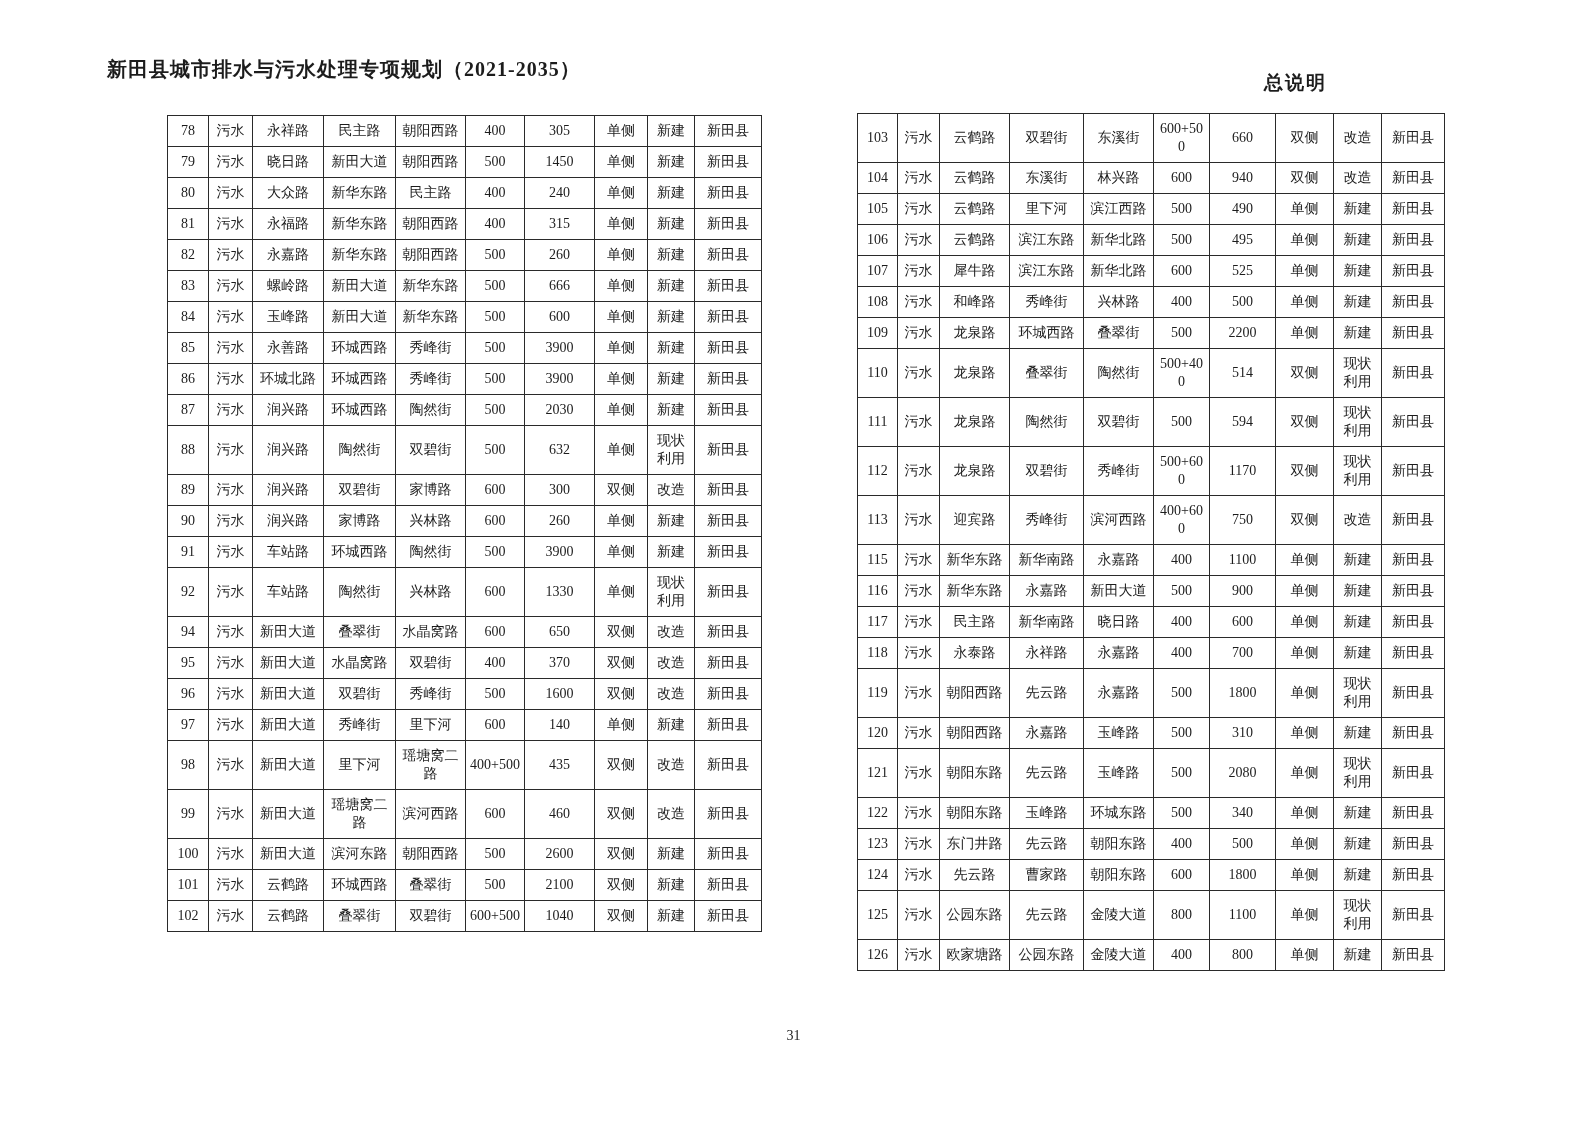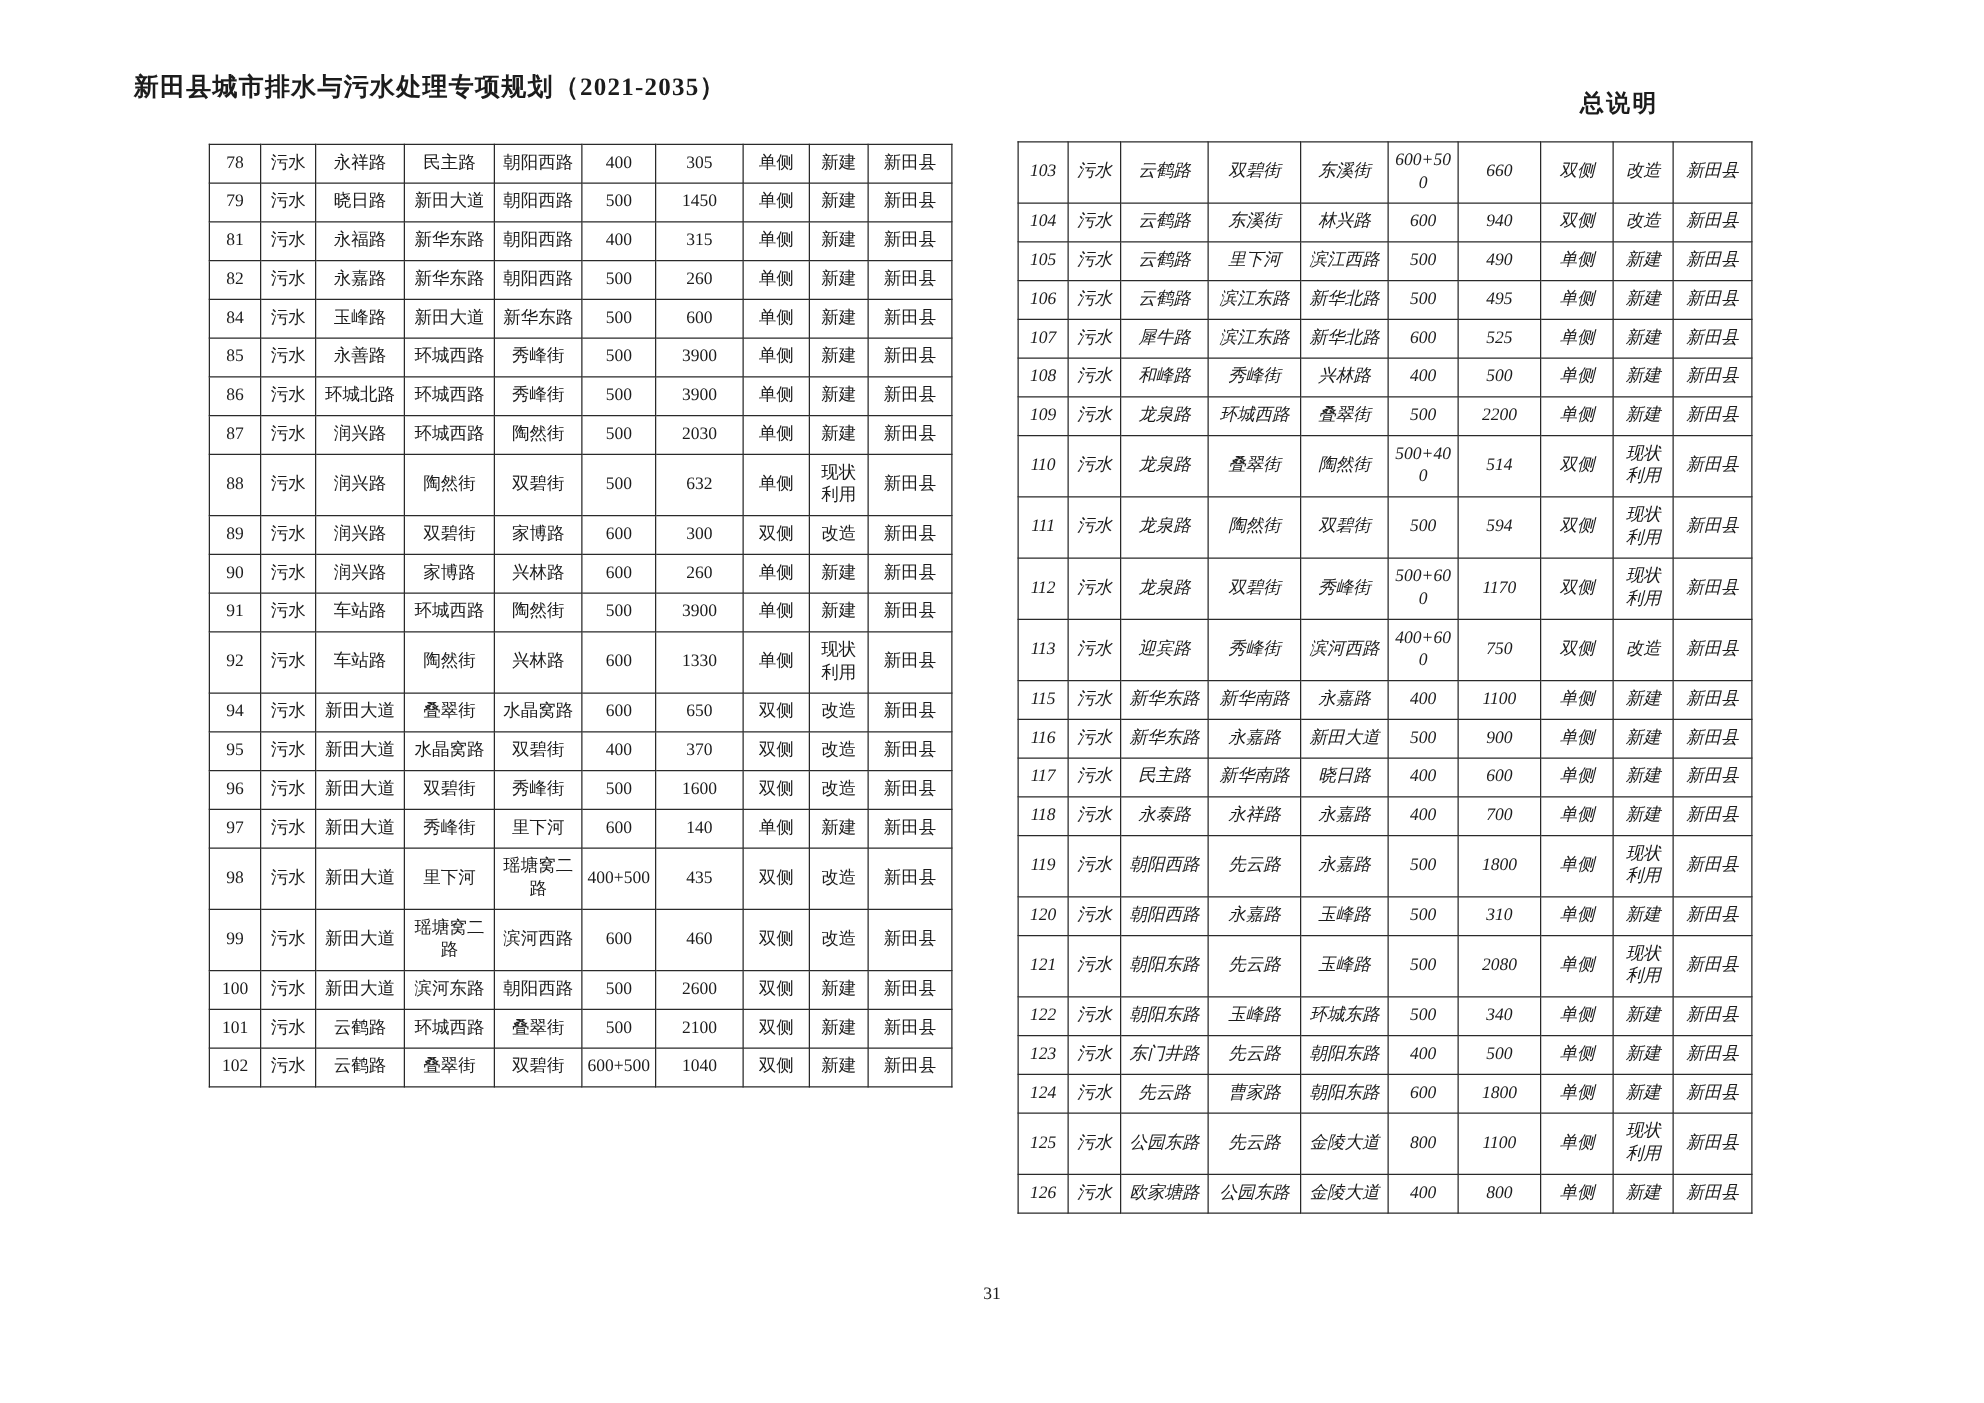--- a/index.html
+++ b/index.html
@@ -49,24 +49,23 @@
     line-height: 18px;
     word-break: break-all;
     overflow: hidden;
   }
   #table-left {
     left: 143px;
     top: 115px;
     width: 594px;
   }
   #table-right {
-    left: 790px;
+    left: 833px;
     top: 113px;
     width: 587px;
-    font-style: italic;
   }
   .page-number {
     position: absolute;
     left: 0;
     top: 1028px;
     width: 1587px;
     text-align: center;
     font-size: 14px;
   }
 </style>
@@ -111,39 +110,63 @@
           <td>晓日路</td>
           <td>新田大道</td>
           <td>朝阳西路</td>
           <td>500</td>
           <td>1450</td>
           <td>单侧</td>
           <td>新建</td>
           <td>新田县</td>
         </tr>
         <tr>
+          <td>80</td>
+          <td>污水</td>
+          <td>大众路</td>
+          <td>新华东路</td>
+          <td>民主路</td>
+          <td>400</td>
+          <td>240</td>
+          <td>单侧</td>
+          <td>新建</td>
+          <td>新田县</td>
+        </tr>
+        <tr>
           <td>81</td>
           <td>污水</td>
           <td>永福路</td>
           <td>新华东路</td>
           <td>朝阳西路</td>
           <td>400</td>
           <td>315</td>
           <td>单侧</td>
           <td>新建</td>
           <td>新田县</td>
         </tr>
         <tr>
           <td>82</td>
           <td>污水</td>
           <td>永嘉路</td>
           <td>新华东路</td>
           <td>朝阳西路</td>
           <td>500</td>
           <td>260</td>
+          <td>单侧</td>
+          <td>新建</td>
+          <td>新田县</td>
+        </tr>
+        <tr>
+          <td>83</td>
+          <td>污水</td>
+          <td>螺岭路</td>
+          <td>新田大道</td>
+          <td>新华东路</td>
+          <td>500</td>
+          <td>666</td>
           <td>单侧</td>
           <td>新建</td>
           <td>新田县</td>
         </tr>
         <tr>
           <td>84</td>
           <td>污水</td>
           <td>玉峰路</td>
           <td>新田大道</td>
           <td>新华东路</td>

